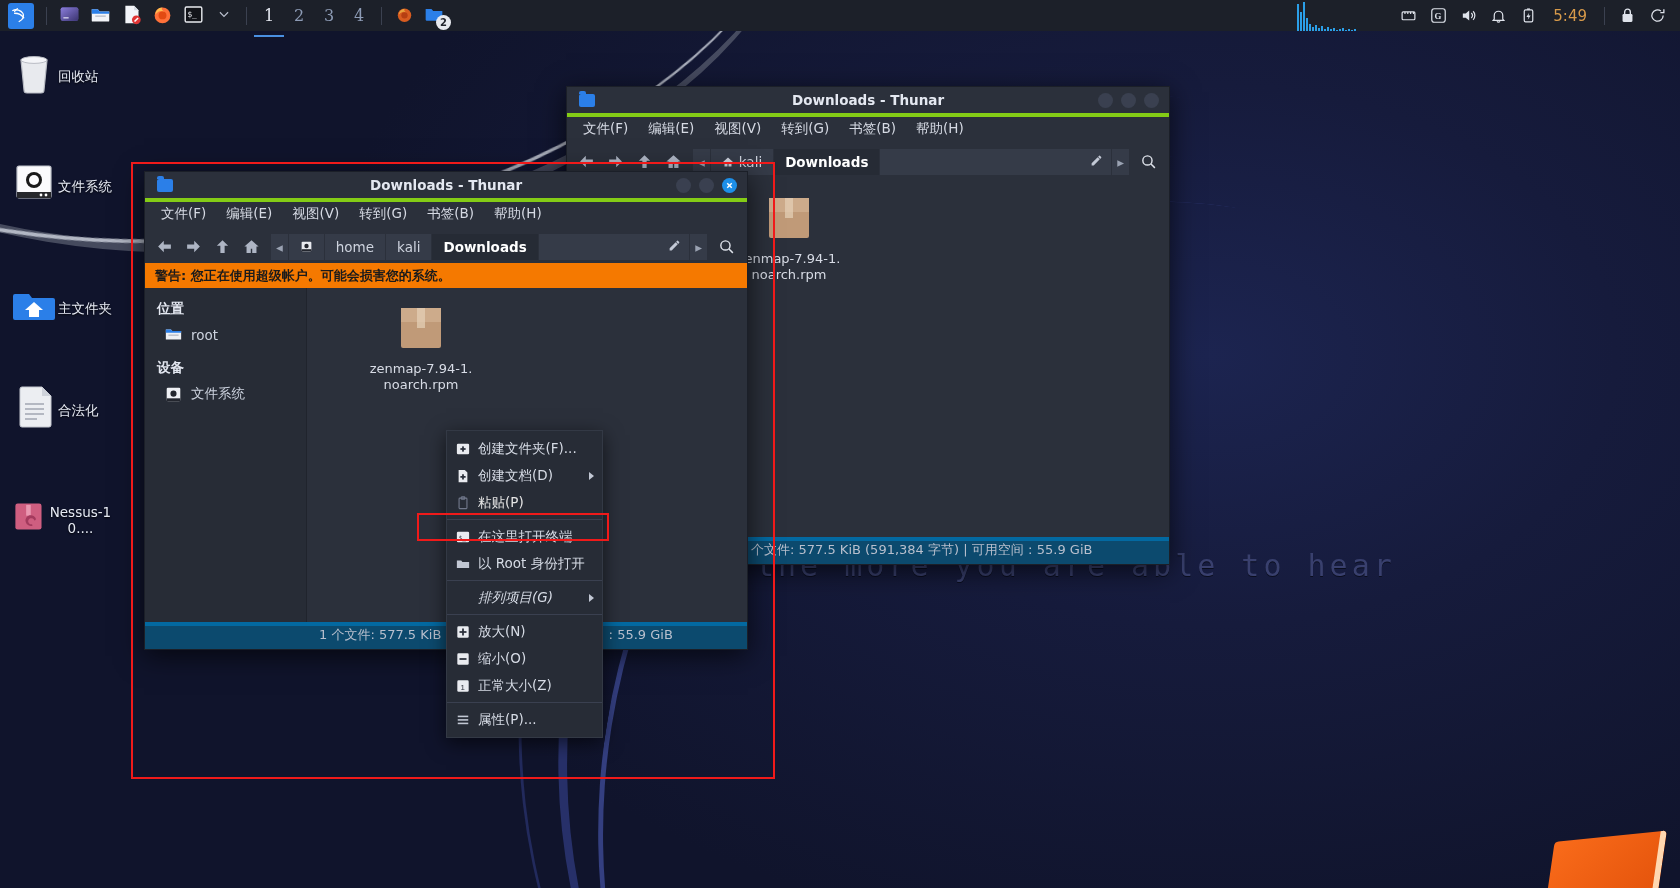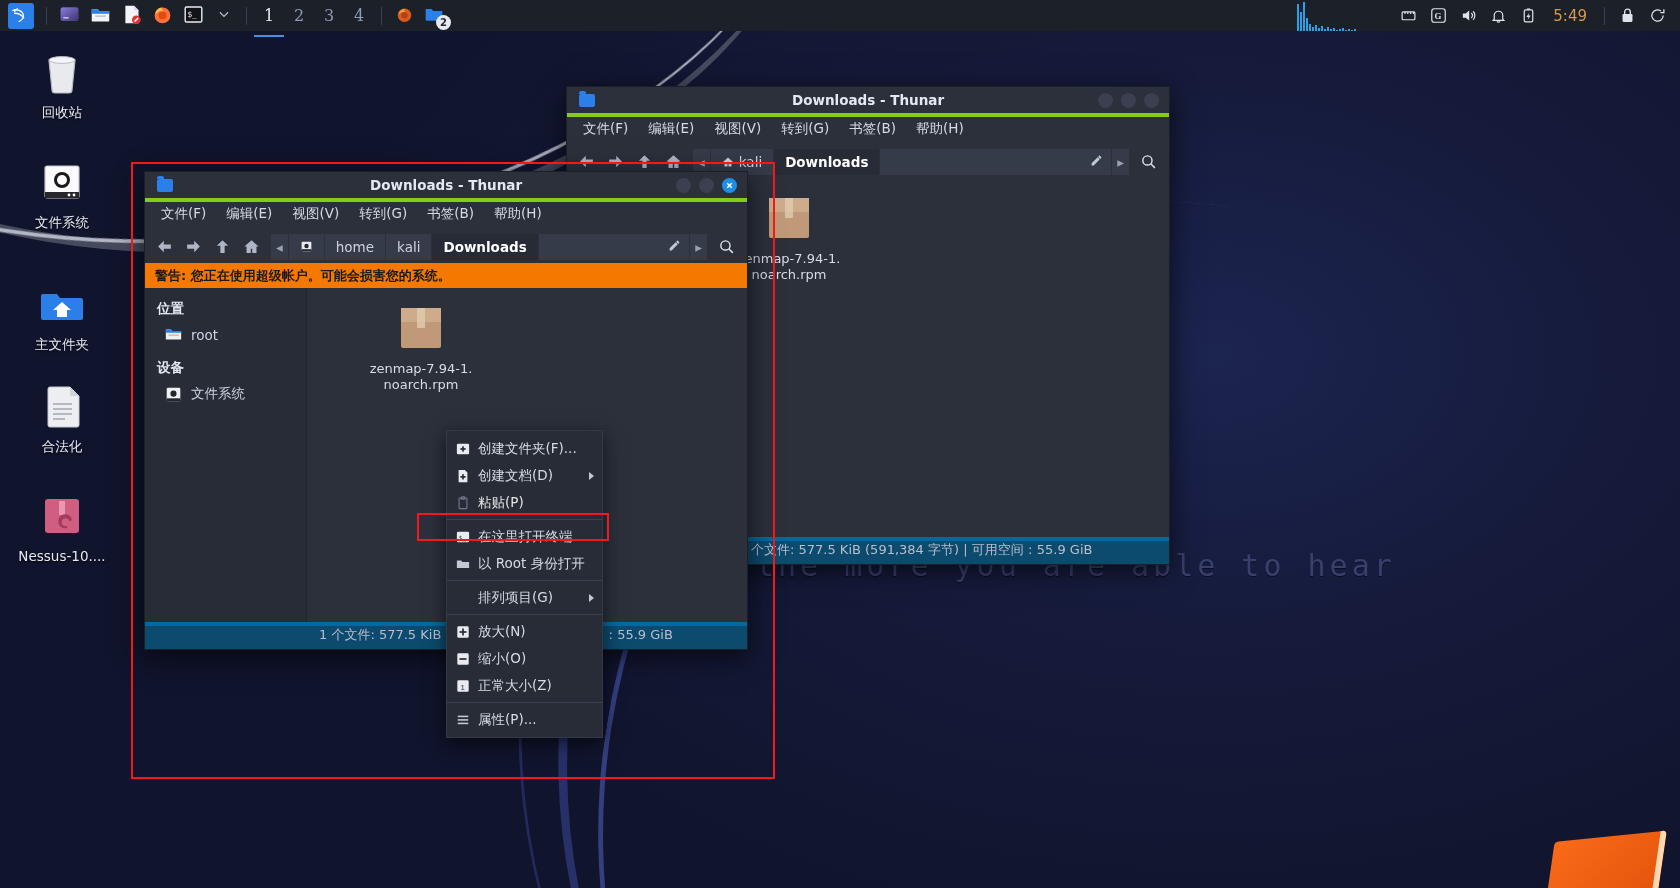--- a/index.html
+++ b/index.html
@@ -126,21 +126,21 @@
 
   
   #audiowave {
     width: 120px; height: 31px; position: relative; overflow: hidden;
   }
 
   
   .desk-icon {
     position: absolute;
     width: 104px;
-    display: flex; flex-direction: column; align-items: center;
+    display: flex; flex-direction: row; align-items: center;
     color: #e6eaf4;
     font-size: 13.5px;
     text-align: center;
     text-shadow: 0 1px 2px rgba(0,0,0,.9);
     z-index: 5;
   }
   .desk-icon .glyph {
     width: 48px; height: 48px; margin-bottom: 8px;
     display: flex; align-items: center; justify-content: center;
   }
@@ -301,21 +301,21 @@
   .cmi .ci { width: 14px; height: 14px; display:flex;align-items:center;justify-content:center; flex:0 0 14px; }
   .cmi.disabled { color: #e5e5e5; }
   .cmi .cmlabel { white-space: nowrap; }
   .cmi .submark {
     margin-left: auto; width: 0; height: 0;
     border-left: 5px solid #c2c8d4;
     border-top: 4px solid transparent;
     border-bottom: 4px solid transparent;
   }
   .cm-sep { height: 1px; background: #3a4050; margin: 3px 0; }
-  .cmi.noicon { padding-left: 31px; }
+  .cmi.noicon { padding-left: 31px; font-style: italic; }
 </style>
 </head>
 <body>
 
 <div id="desktop">
   <div class="wp-swoosh swoosh-b"></div>
   <div class="wp-swoosh swoosh-a"></div>
   <div class="wp-swoosh swoosh-e"></div>
   <div class="wp-swoosh swoosh-c"></div>
   <div class="wp-swoosh swoosh-d"></div>

